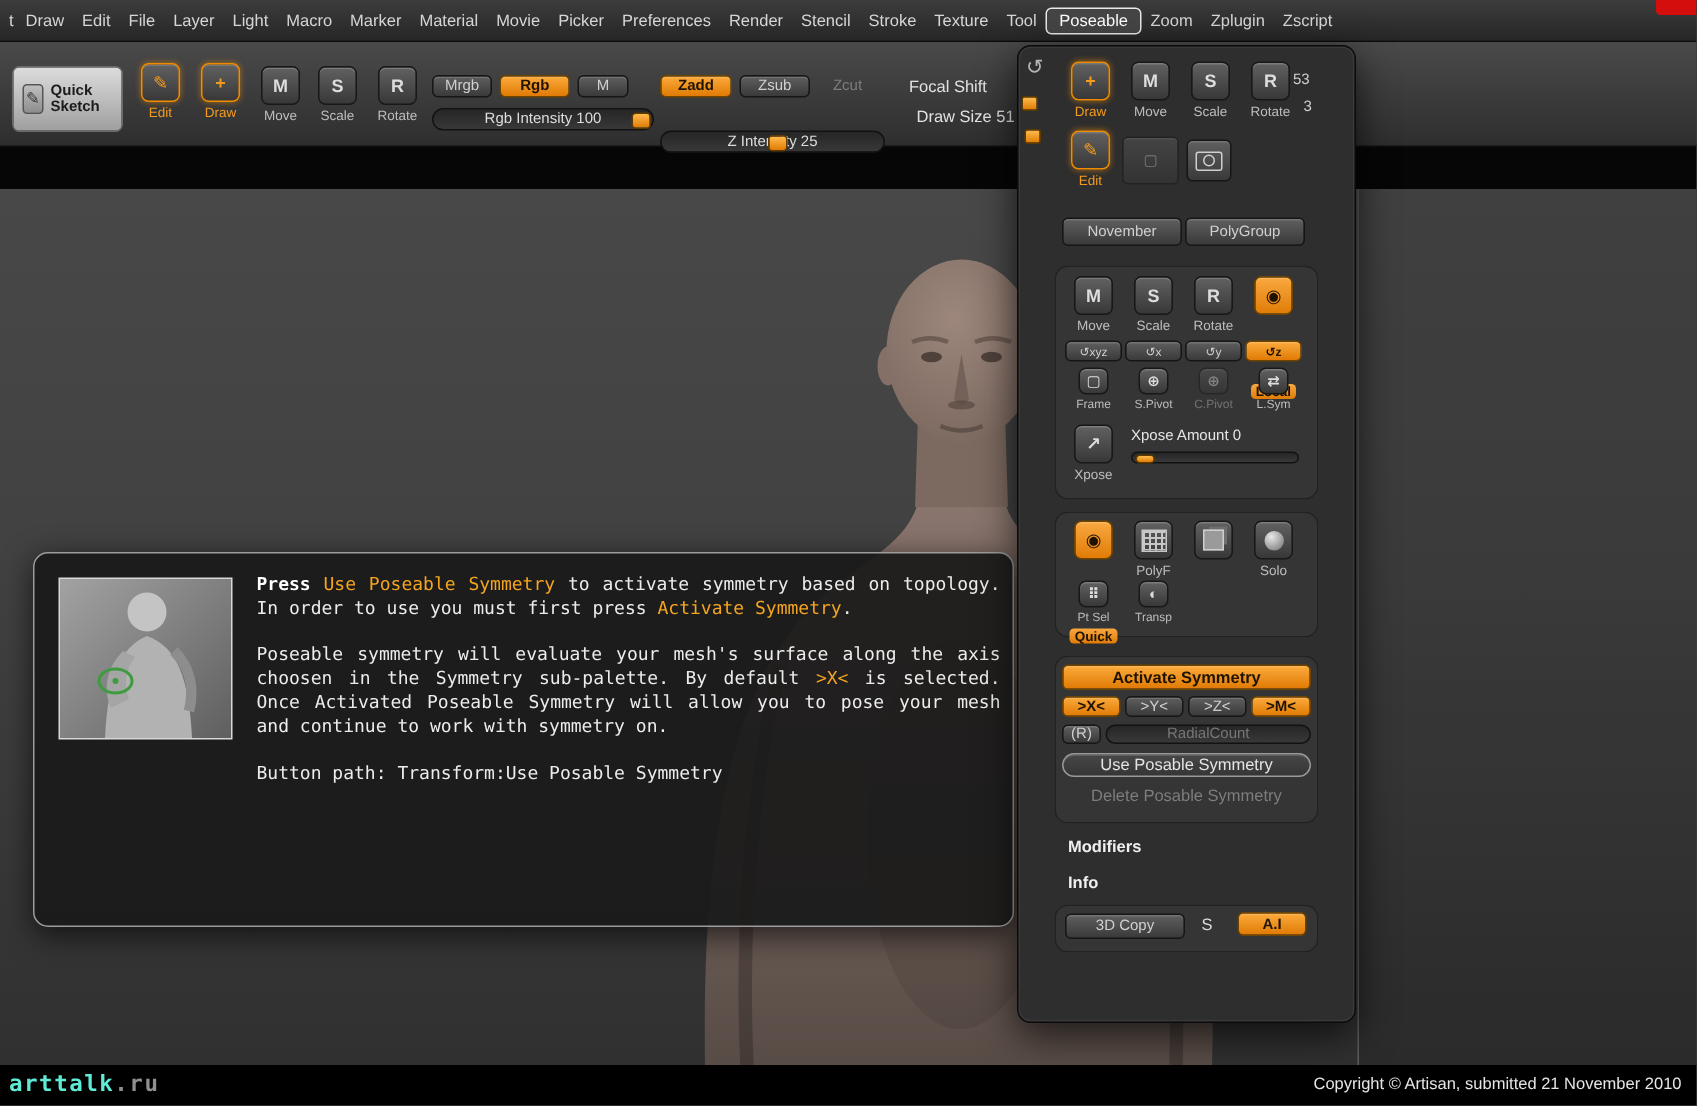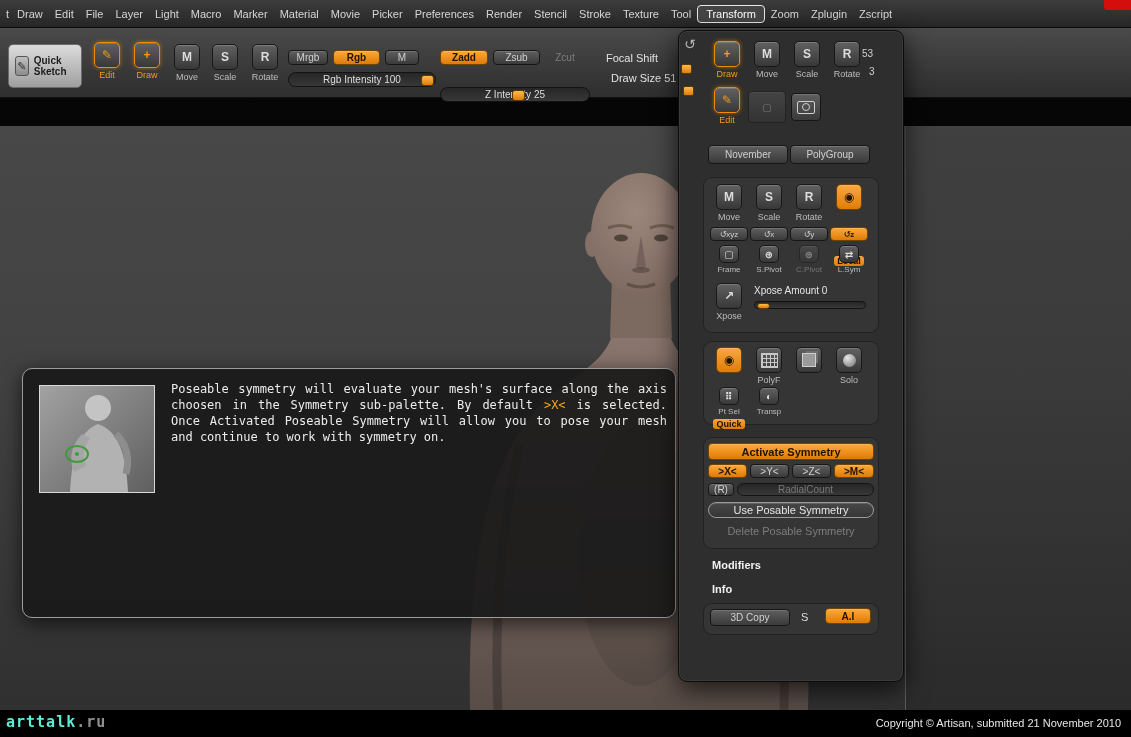--- a/index.html
+++ b/index.html
@@ -106,21 +106,21 @@
     <span class="menu-item">Marker</span>
     <span class="menu-item">Material</span>
     <span class="menu-item">Movie</span>
     <span class="menu-item">Picker</span>
     <span class="menu-item">Preferences</span>
     <span class="menu-item">Render</span>
     <span class="menu-item">Stencil</span>
     <span class="menu-item">Stroke</span>
     <span class="menu-item">Texture</span>
     <span class="menu-item">Tool</span>
-    <span class="menu-item active">Transform</span>
+    <span class="menu-item active">Poseable</span>
     <span class="menu-item">Zoom</span>
     <span class="menu-item">Zplugin</span>
     <span class="menu-item">Zscript</span>
   </div>
 
 <div class="toolbar">
   <div class="qsk" style="left:8px;top:16px;">
     <span class="ic">✎</span>
     <span>Quick Sketch</span>
   </div>
@@ -219,21 +219,23 @@
     <svg width="114" height="106" viewBox="0 0 114 106">
       <circle cx="58" cy="22" r="13" fill="#c4c4c4"></circle>
       <path d="M 30 106 C 32 66 40 45 58 38 C 78 45 86 66 88 106 Z" fill="#b2b2b2"></path>
       <path d="M 42 48 C 32 58 28 72 34 86 L 46 80 C 42 70 44 60 50 52 Z" fill="#a5a5a5"></path>
       <path d="M 76 48 C 86 58 90 72 86 88" stroke="#8d8d8d" stroke-width="7" fill="none"></path>
       <ellipse cx="37" cy="68" rx="11" ry="8" fill="none" stroke="#3f9b3f" stroke-width="2"></ellipse>
       <circle cx="37" cy="68" r="2" fill="#3f9b3f"></circle>
     </svg>
   </div>
   <div class="text">
+      <p><span class="hl-bold">Press </span><span class="hl-orange">Use Poseable Symmetry</span><span> to activate symmetry based on topology.  In order to use you must first press </span><span class="hl-orange">Activate Symmetry</span><span>.</span></p>
       <p><span>Poseable symmetry will evaluate your mesh's surface along the axis choosen in the Symmetry sub-palette.  By default </span><span class="hl-orange">&gt;X&lt;</span><span> is selected. Once Activated Poseable Symmetry will allow you to pose your mesh and continue to work with symmetry on.</span></p>
+      <p><span>Button path: Transform:Use Posable Symmetry</span></p>
     </div>
 </div>
 
 <div class="palette">
   <span style="left:5px;top:5px;color:#b5b5b5;font-size:14px;">↺</span>
 
   <div class="tool-btn active" style="left:29px;top:10px;">
     <span class="ic">+</span>
     <span class="lbl">Draw</span>
   </div>

